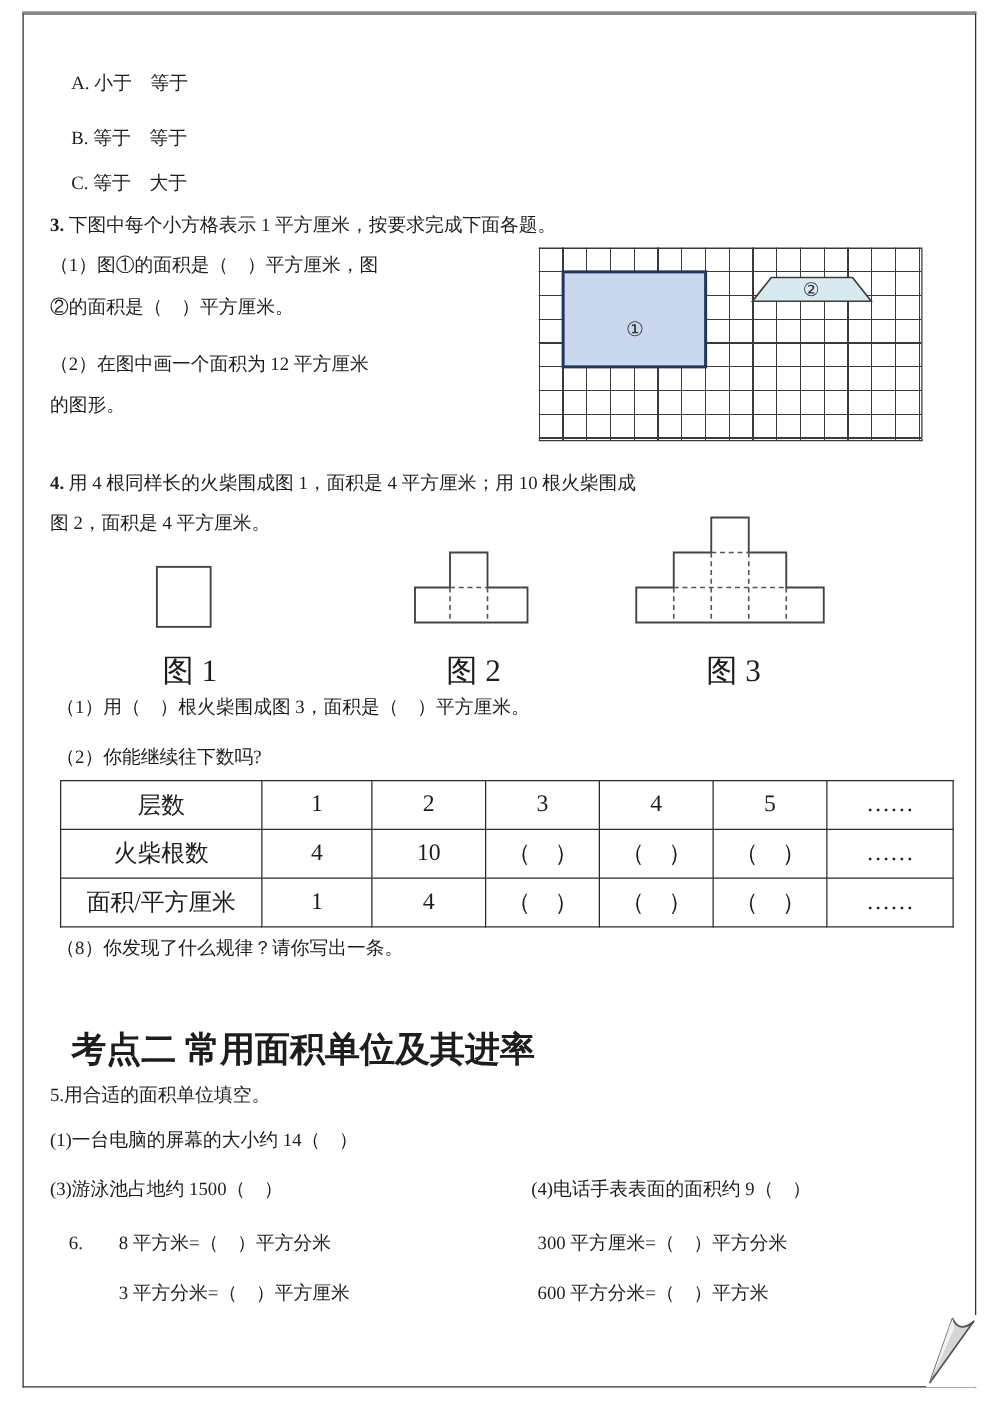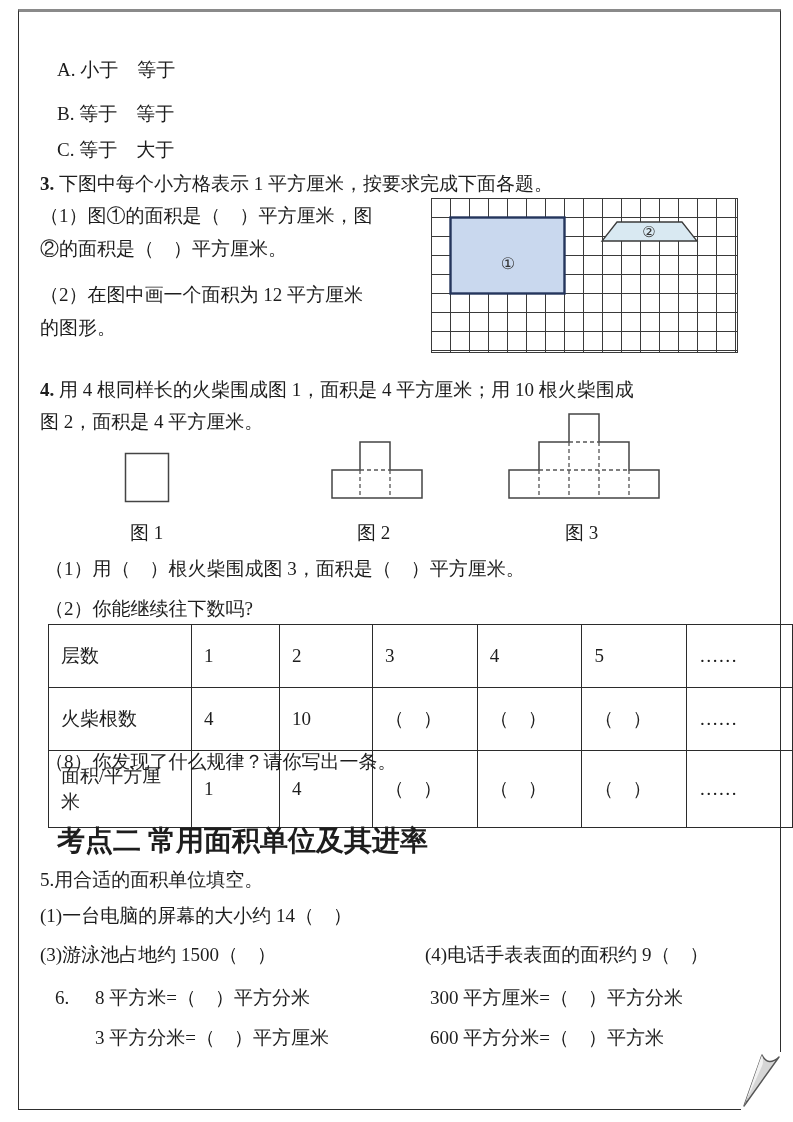--- a/index.html
+++ b/index.html
@@ -1,32 +1,32 @@
 <!DOCTYPE html>
 <html><head>
 <meta charset="utf-8">
 <style>
   html,body{margin:0;padding:0;background:#fff;}
   .page{position:relative;width:793px;height:1122px;background:#fff;overflow:hidden;
         font-family:"Liberation Serif","DejaVu Serif",serif;color:#1d1d1d;}
   .frame{position:absolute;left:18px;top:9px;width:761px;height:1097px;
          border:1.6px solid #2e2e2e;border-top:3px solid #8a8a8a;}
-  .t{position:absolute;font-size:19px;line-height:1.25;white-space:nowrap;}
+  .t{position:absolute;font-size:15px;line-height:1.25;white-space:nowrap;}
   .bold{font-weight:bold;}
   .grid{position:absolute;left:431px;top:198px;width:306px;height:154px;
         background-image:
           repeating-linear-gradient(to right,#3a3a3a 0 1px,transparent 1px 19px),
           repeating-linear-gradient(to bottom,#3a3a3a 0 1px,transparent 1px 19px);
         border-right:1px solid #3a3a3a;border-bottom:1px solid #3a3a3a;}
   .grid svg{position:absolute;left:0;top:0;}
   table.mtable{position:absolute;left:48px;top:624px;border-collapse:collapse;
         table-layout:fixed;font-size:19px;}
-  table.mtable td{border:1.4px solid #2b2b2b;height:38px;padding:12px;}
+  table.mtable td{border:1.4px solid #2b2b2b;text-align:center;height:38px;padding:0;}
   .figsvg{position:absolute;}
-  .figlabel{position:absolute;font-size:19px;}
+  .figlabel{position:absolute;font-size:25px;}
   .dogear{position:absolute;left:735px;top:1046px;}
 </style>
 </head>
 <body>
 
 <div class="page">
   <div class="frame"></div>
 
   <div class="t" style="left:57px;top:58px">A. 小于　等于</div>
   <div class="t" style="left:57px;top:102px">B. 等于　等于</div>

